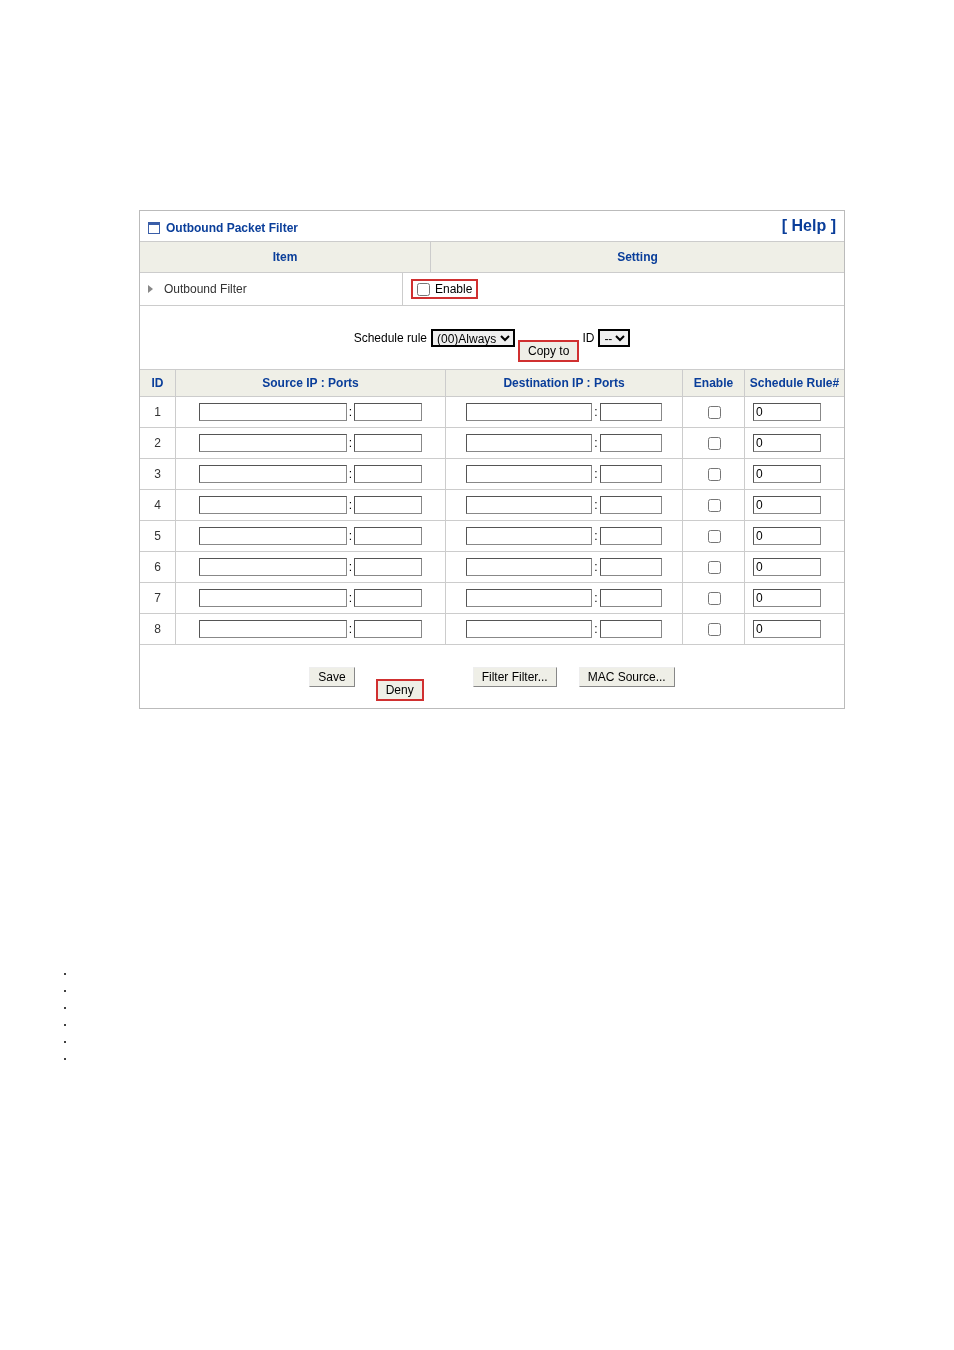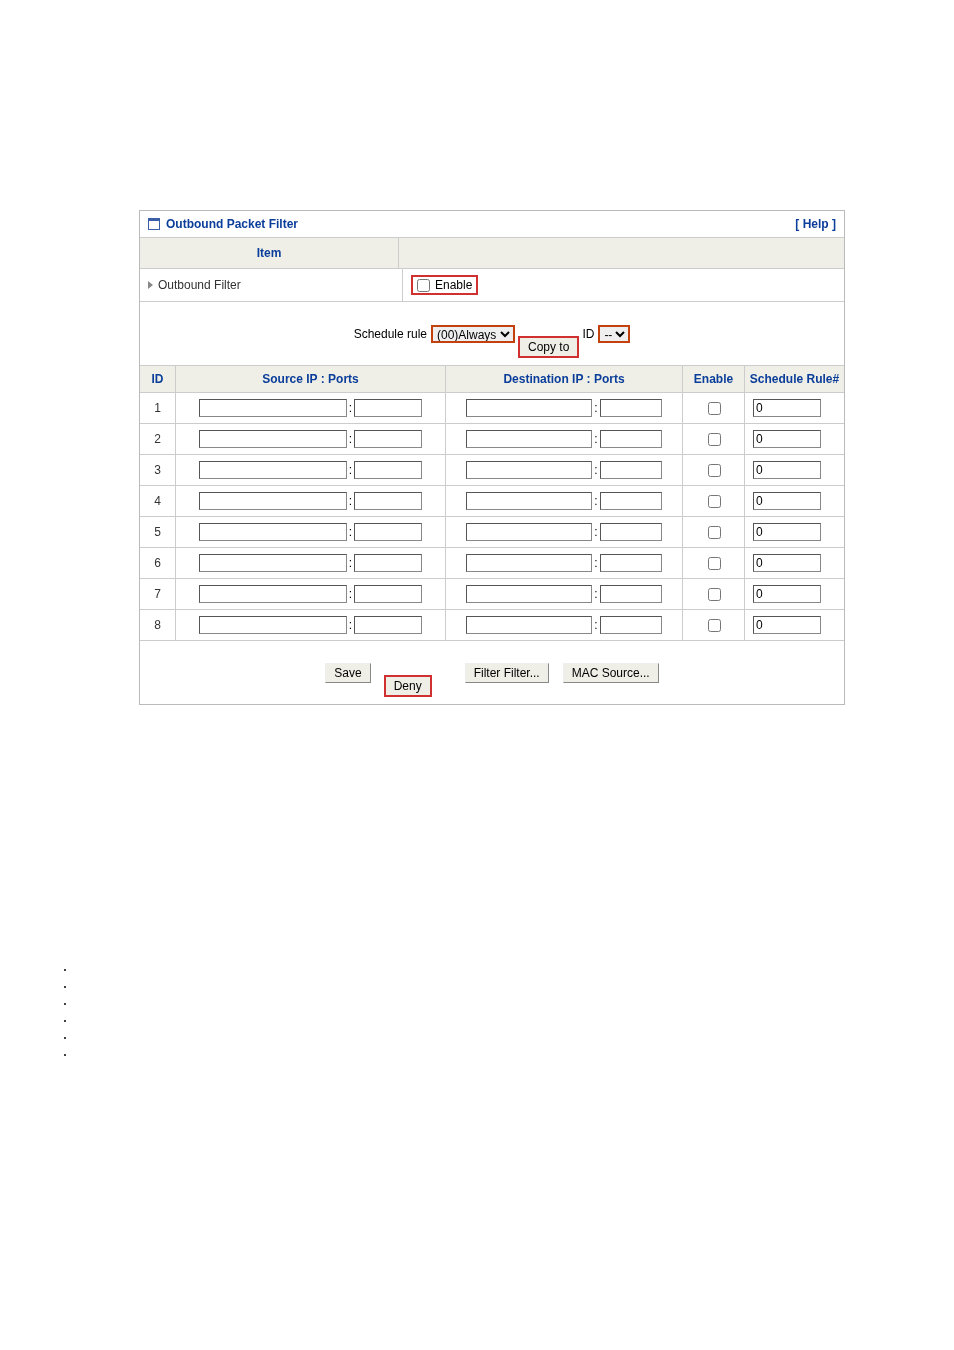--- a/index.html
+++ b/index.html
@@ -34,29 +34,29 @@
     align-items: center;
     gap: 6px;
   }
   .title-text {
     color: #0a3e9a;
     font-weight: bold;
   }
   .help-link {
     color: #0a3e9a;
     font-weight: bold;
-    font-size: 12px;
+    font-size: 16px;
   }
   .header-row {
     display: flex;
     background: #efefe7;
     border-bottom: 1px solid #ccc;
   }
   .header-cell {
-    padding: 8px 6px;
+    padding: 8px 22px;
     text-align: center;
     color: #0a3e9a;
     font-weight: bold;
   }
   .header-item {
     width: 246px;
     border-right: 1px solid #ccc;
   }
   .header-setting {
     flex: 1;
@@ -66,21 +66,21 @@
     border-bottom: 1px solid #ccc;
     background: #fff;
   }
   .row-flex:last-of-type { border-bottom: none; }
   .cell-item {
     width: 246px;
     border-right: 1px solid #ccc;
     padding: 7px 8px;
     display: flex;
     align-items: center;
-    gap: 5px;
+    gap: 11px;
     color: #333;
   }
   .cell-setting {
     flex: 1;
     padding: 6px 8px;
     display: flex;
     align-items: center;
     gap: 3px;
   }
   .enable-box {
@@ -113,21 +113,21 @@
     border-bottom: 1px solid #ccc;
     background: #fff;
   }
   select {
     font-size: 12px;
     border: 1px solid #000;
     background: #efefef;
     height: 18px;
   }
   .sched-select {
-    border: 2px solid #c2410c;
+    border: 2px solid #000000;
   }
   .btn {
     font-size: 12px;
     font-family: Arial, sans-serif;
     padding: 1px 8px;
     background: #efefe7;
     border: 1px solid #888;
     border-top-color: #eee;
     border-left-color: #eee;
     cursor: pointer;
@@ -194,21 +194,21 @@
     height: 18px;
     width: 68px;
     font-size: 12px;
     padding: 0 2px;
     box-sizing: border-box;
   }
   .footer-row {
     display: flex;
     justify-content: center;
     align-items: center;
-    gap: 14px;
+    gap: 22px;
     padding: 8px 0;
     background: #fff;
   }
   .chev {
     width: 0; height: 0;
     border-top: 4px solid transparent;
     border-bottom: 4px solid transparent;
     border-left: 5px solid #888;
     display: inline-block;
   }
@@ -246,20 +246,21 @@
     <div class="title-row">
       <div class="title-left">
         <span class="sq-icon"></span>
         <span class="title-text">Outbound Packet Filter</span>
       </div>
       <span class="help-link">[ Help ]</span>
     </div>
 
     <div class="header-row">
       <div class="header-cell header-item">Item</div>
+      <div class="header-cell header-setting">Setting</div>
     </div>
 
     <div class="row-flex">
       <div class="cell-item">
         <span class="chev"></span>
         <span>Outbound Filter</span>
       </div>
       <div class="cell-setting">
         <span class="enable-box">
           <input type="checkbox" style="">

